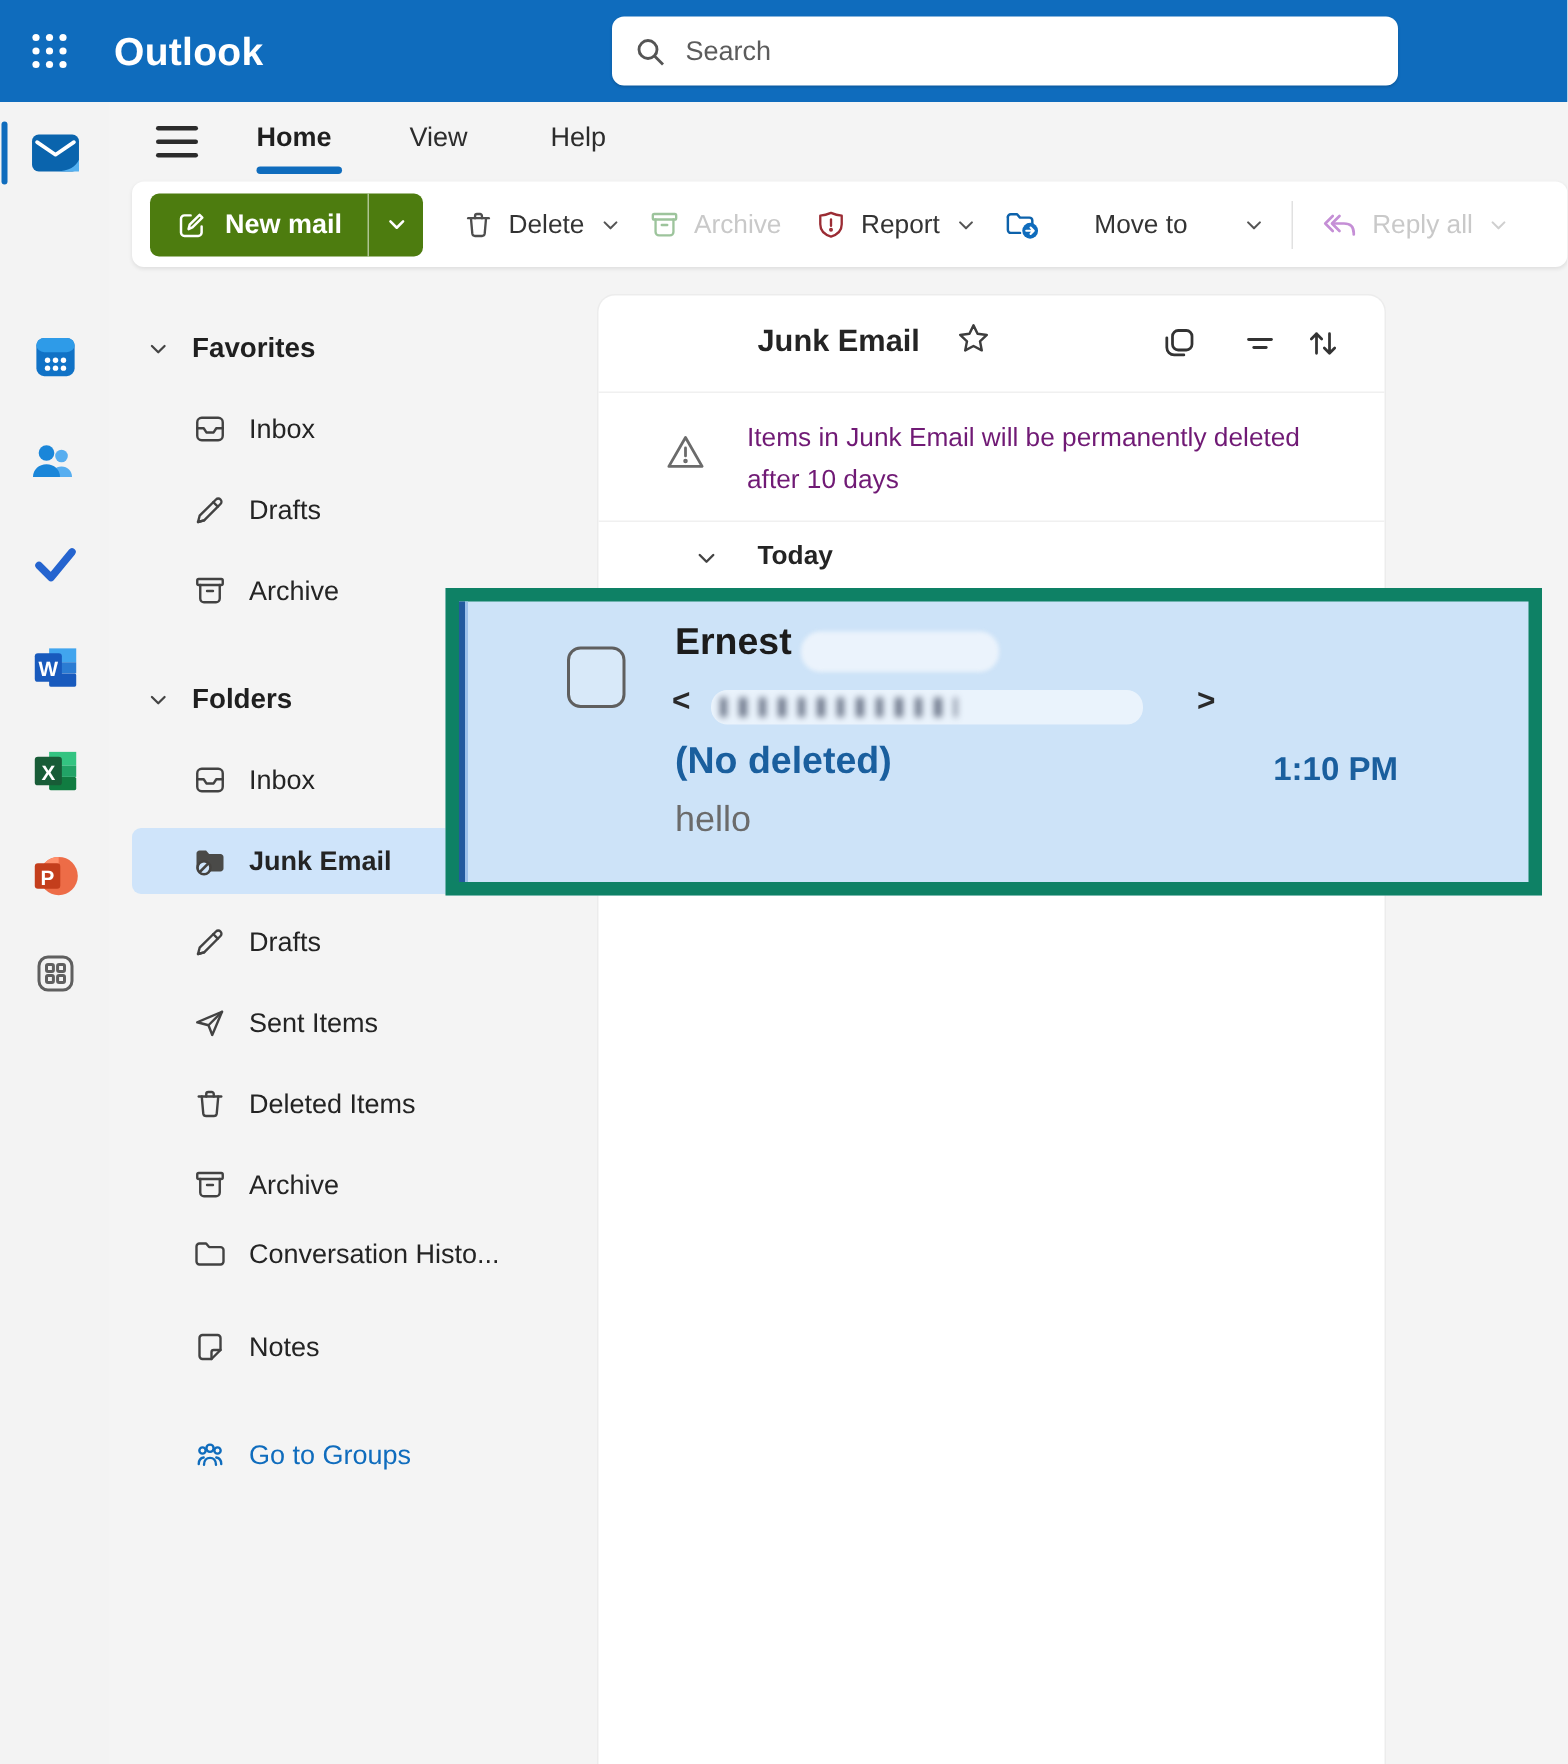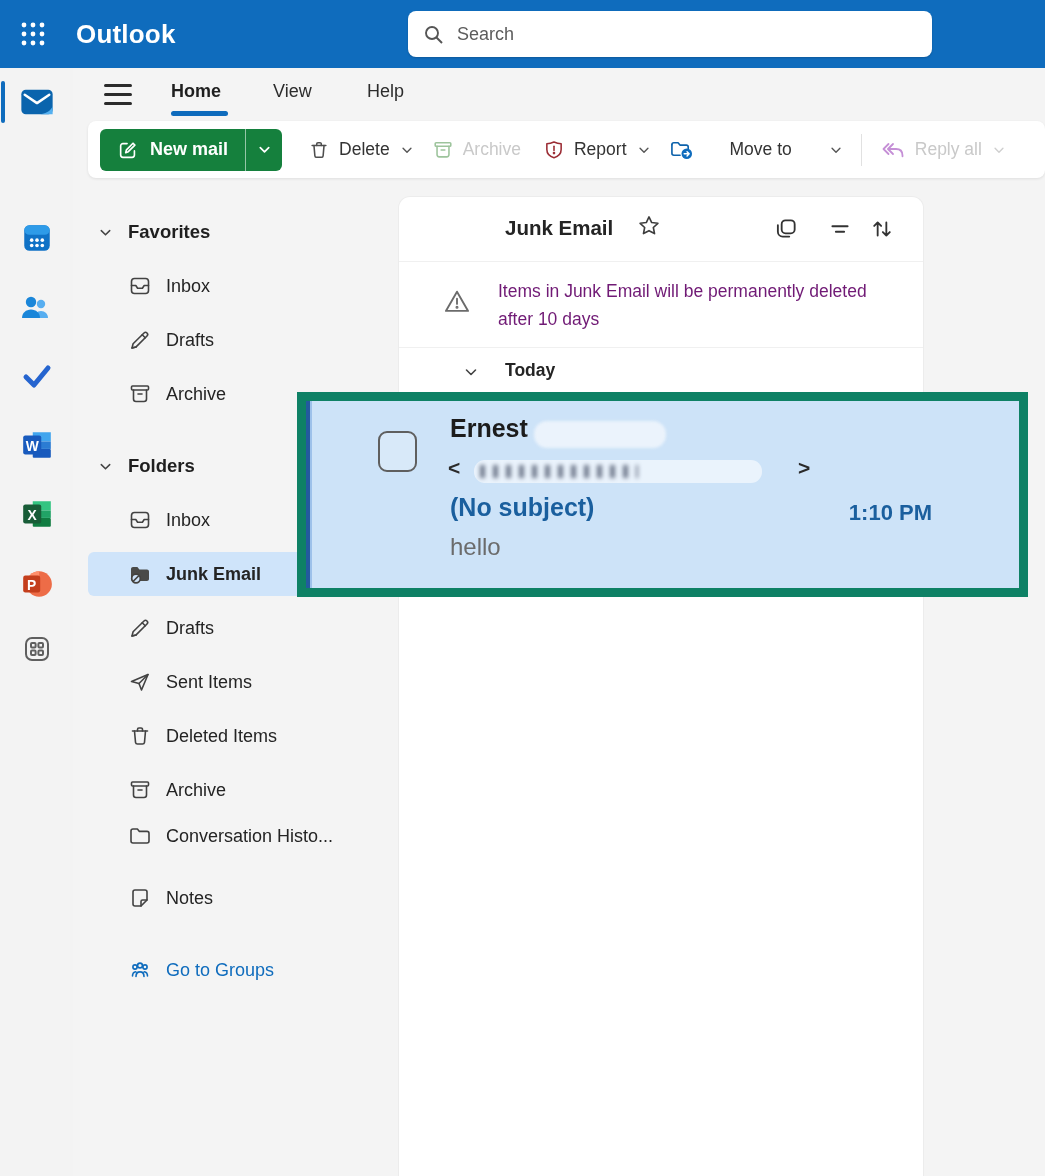--- a/index.html
+++ b/index.html
@@ -28,21 +28,21 @@
   
   .hamburger{position:absolute;left:104px;top:84px;width:28px;height:22px;cursor:pointer;}
   .hamburger span{display:block;height:2.6px;background:#2b2b2b;border-radius:2px;margin-bottom:6.4px;}
   .tab{position:absolute;top:81px;font-size:18px;color:#2c2c2c;cursor:pointer;}
   .tab.active{font-weight:700;color:#1f1f1f;}
   .tab-underline{position:absolute;left:171px;top:111px;width:57px;height:4.5px;background:#0f6cbd;border-radius:3px;}
 
   
   .toolbar{position:absolute;left:88px;top:121px;width:957px;height:57px;background:#fff;border-radius:8px;
     box-shadow:0 1px 3px rgba(0,0,0,.09);display:flex;align-items:center;padding-left:12px;box-sizing:border-box;}
-  .newmail{display:flex;height:42px;border-radius:6px;overflow:hidden;background:#15803d;color:#fff;cursor:pointer;flex:none;}
+  .newmail{display:flex;height:42px;border-radius:6px;overflow:hidden;background:#4d7c0f;color:#fff;cursor:pointer;flex:none;}
   .nm-main{display:flex;align-items:center;gap:11px;padding:0 17px;font-size:18px;font-weight:600;}
   .nm-split{width:36px;border-left:1px solid rgba(255,255,255,.55);display:flex;align-items:center;justify-content:center;}
   .tb-btn{display:flex;align-items:center;gap:9px;font-size:17.5px;color:#333;cursor:pointer;flex:none;}
   .tb-btn .chev{margin-left:1px;}
   .tb-btn.disabled{color:#c9c9c9;cursor:default;}
   .tb-divider{width:1px;height:32px;background:#e1e1e1;margin-left:18px;flex:none;}
 
   
   .folder-pane{position:absolute;left:88px;top:214px;width:300px;height:810px;}
   .fp-row{position:absolute;left:0;width:300px;height:44px;display:flex;align-items:center;cursor:pointer;border-radius:6px;}
@@ -446,17 +446,17 @@
 <div class="annotation">
   <div style="position:absolute;inset:0;">
     <div class="ann-accent"></div>
     <div class="ann-accent2"></div>
     <div class="ann-checkbox"></div>
     <div class="ann-sender">Ernest</div>
     <div class="ann-nameblob"></div>
     <span class="ann-bra" style="left:142px;">&lt;</span>
     <div class="ann-addrblob"></div>
     <span class="ann-bra" style="left:492px;">&gt;</span>
-    <div class="ann-subject">(No subject)</div>
+    <div class="ann-subject">(No deleted)</div>
     <div class="ann-time">1:10 PM</div>
     <div class="ann-preview">hello</div>
   </div>
 </div>
 
 </body></html>

